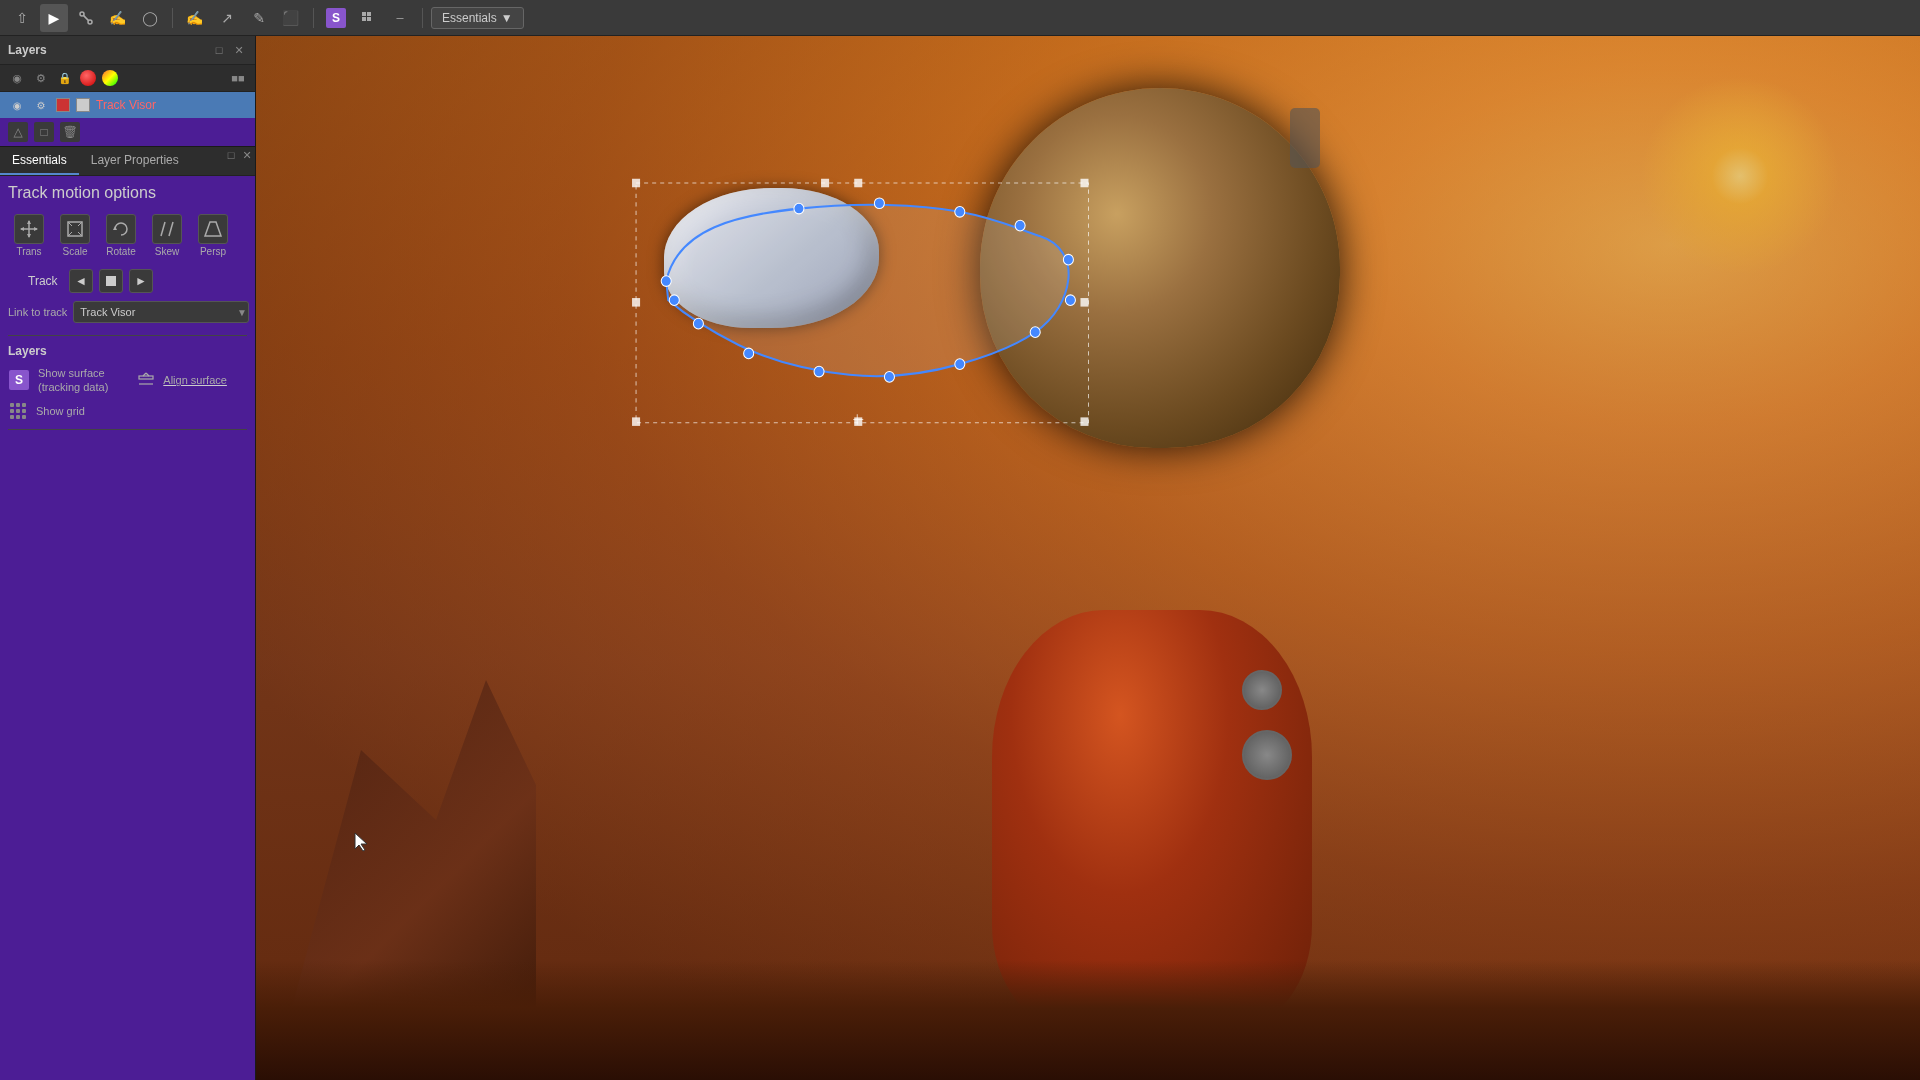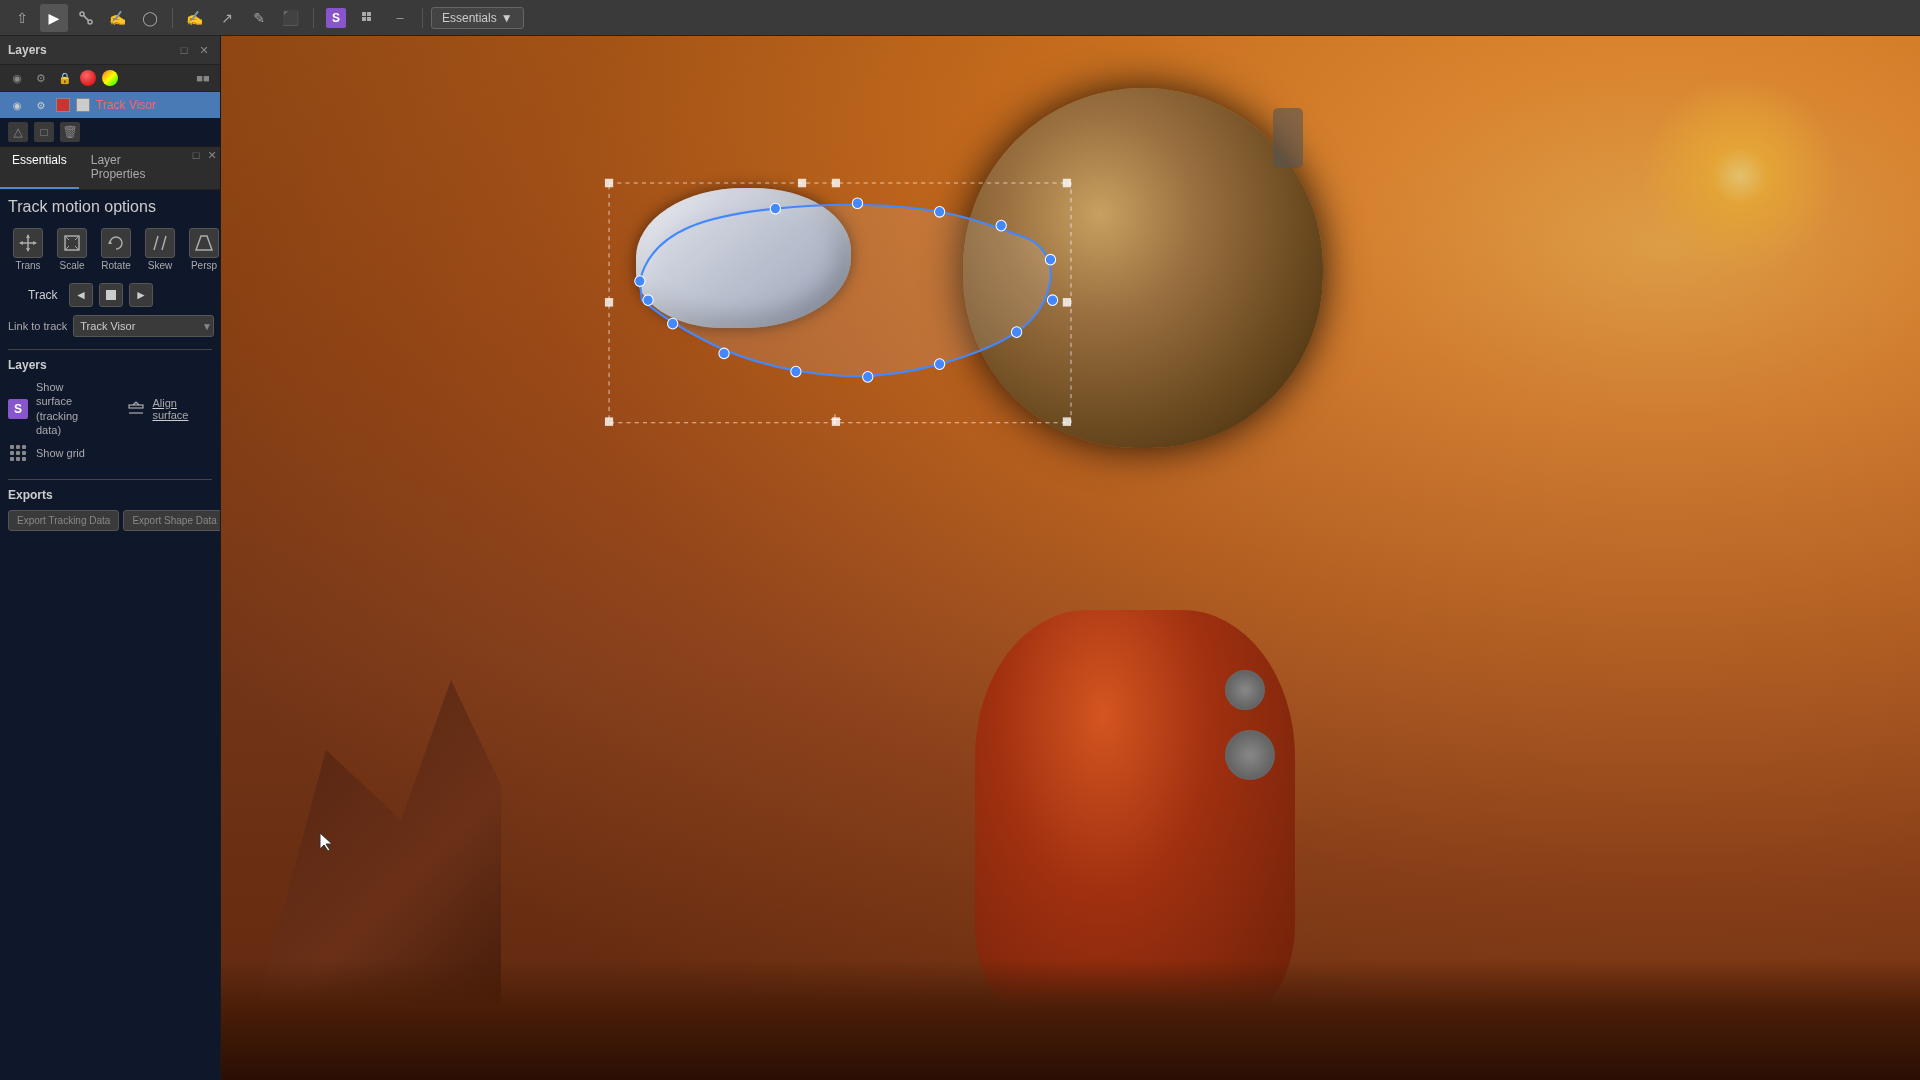--- a/index.html
+++ b/index.html
@@ -59,22 +59,22 @@
 
     
     .main-content {
       display: flex;
       flex: 1;
       overflow: hidden;
     }
 
     
     .left-panel {
-      width: 221px;
-      background: #0f172a;
+      width: 256px;
+      background: #4c1d95;
       display: flex;
       flex-direction: column;
       border-right: 1px solid #1a1a1a;
       flex-shrink: 0;
     }
 
     
     .layers-panel {
       border-bottom: 1px solid #1a1a1a;
     }
@@ -326,21 +326,21 @@
       display: flex;
       align-items: center;
       justify-content: center;
       font-size: 14px;
       color: #aaa;
     }
     .show-grid-row {
       display: flex;
       align-items: center;
       gap: 8px;
-      margin-bottom: 16px;
+      margin-bottom: 8px;
     }
 
     .exports-section { margin-top: 8px; }
     .exports-btns {
       display: flex;
       gap: 4px;
     }
     .export-btn {
       padding: 4px 8px;
       background: #3a3a3a;
@@ -617,27 +617,20 @@
             <div class="dot"></div>
           <div class="dot"></div>
             <div class="dot"></div>
             <div class="dot"></div>
         </div>
         <span style="font-size:11px;color:#aaa;cursor:pointer;">Show grid</span>
       </div>
 
       <div class="divider"></div>
 
-      <div class="exports-section">
-        <div class="section-label">Exports</div>
-        <div class="exports-btns">
-          <button class="export-btn">Export Tracking Data</button>
-          <button class="export-btn">Export Shape Data</button>
-        </div>
-      </div>
 
     </div>
 
   </div>
 
   <div class="canvas-area">
 
     <div class="astronaut-bg">
 
       <div style="position:absolute;right:80px;top:40px;width:200px;height:200px;background:radial-gradient(circle, #ffffaa 0%, #ffcc44 20%, transparent 70%);border-radius:50%;opacity:0.9;"></div>

